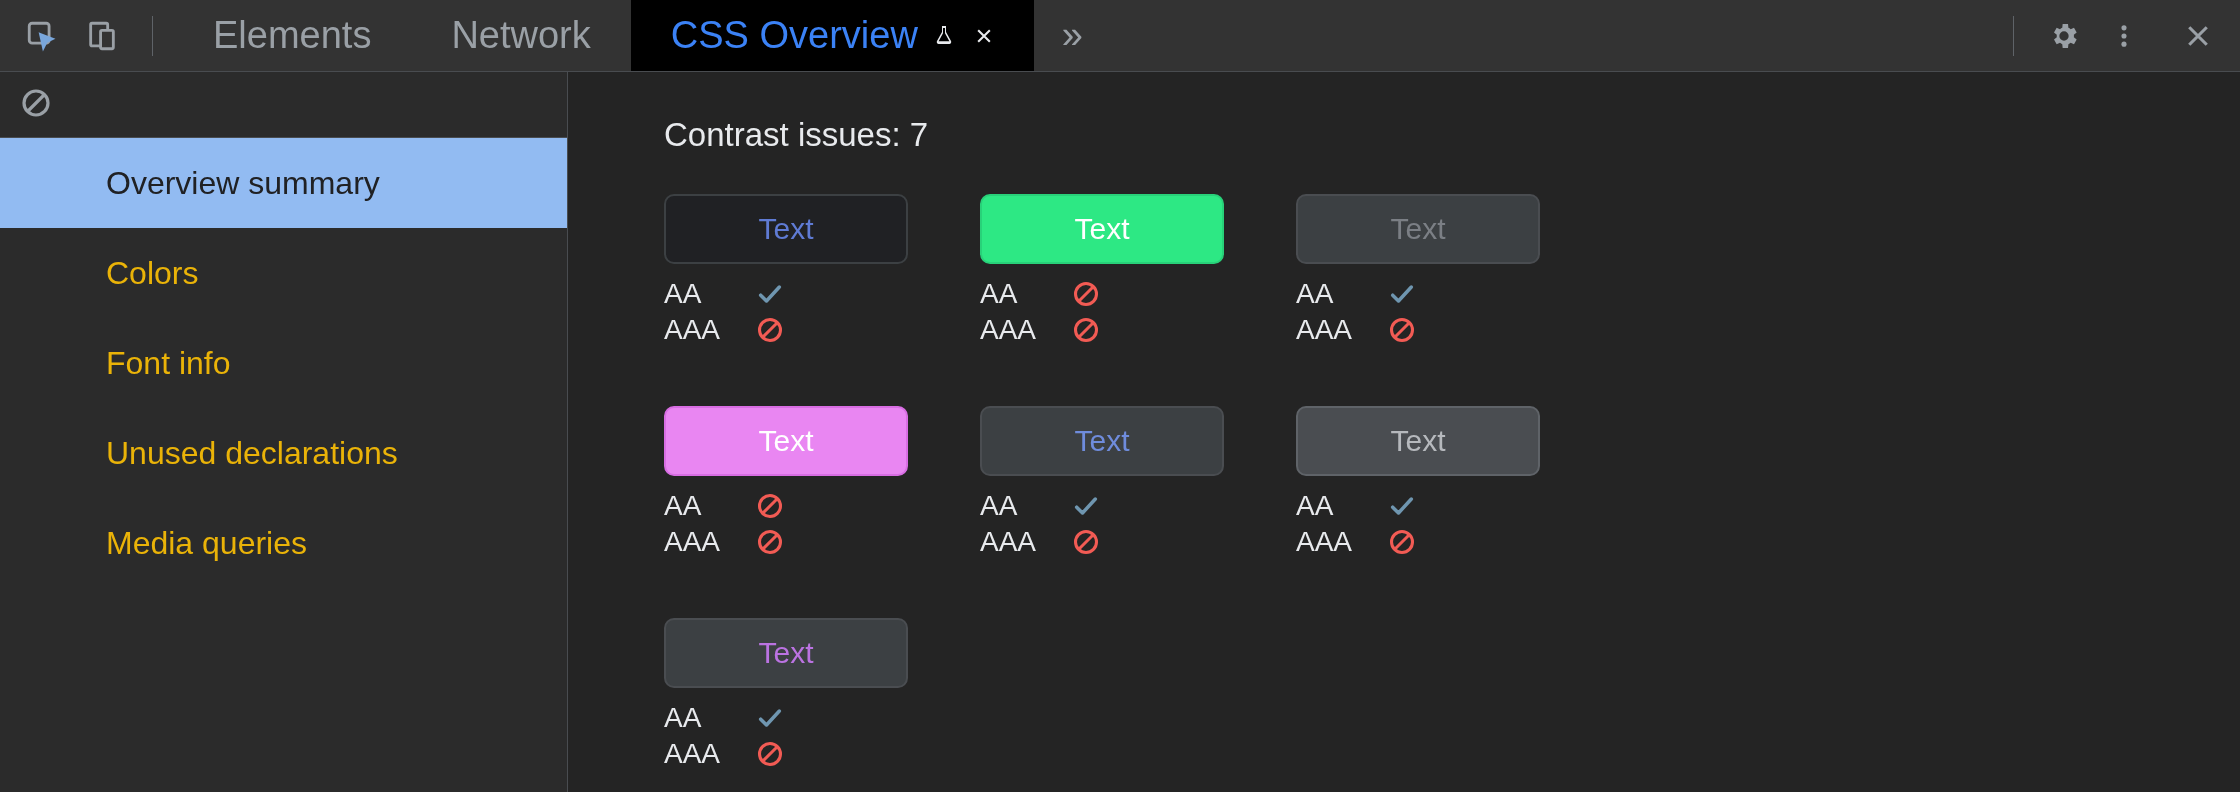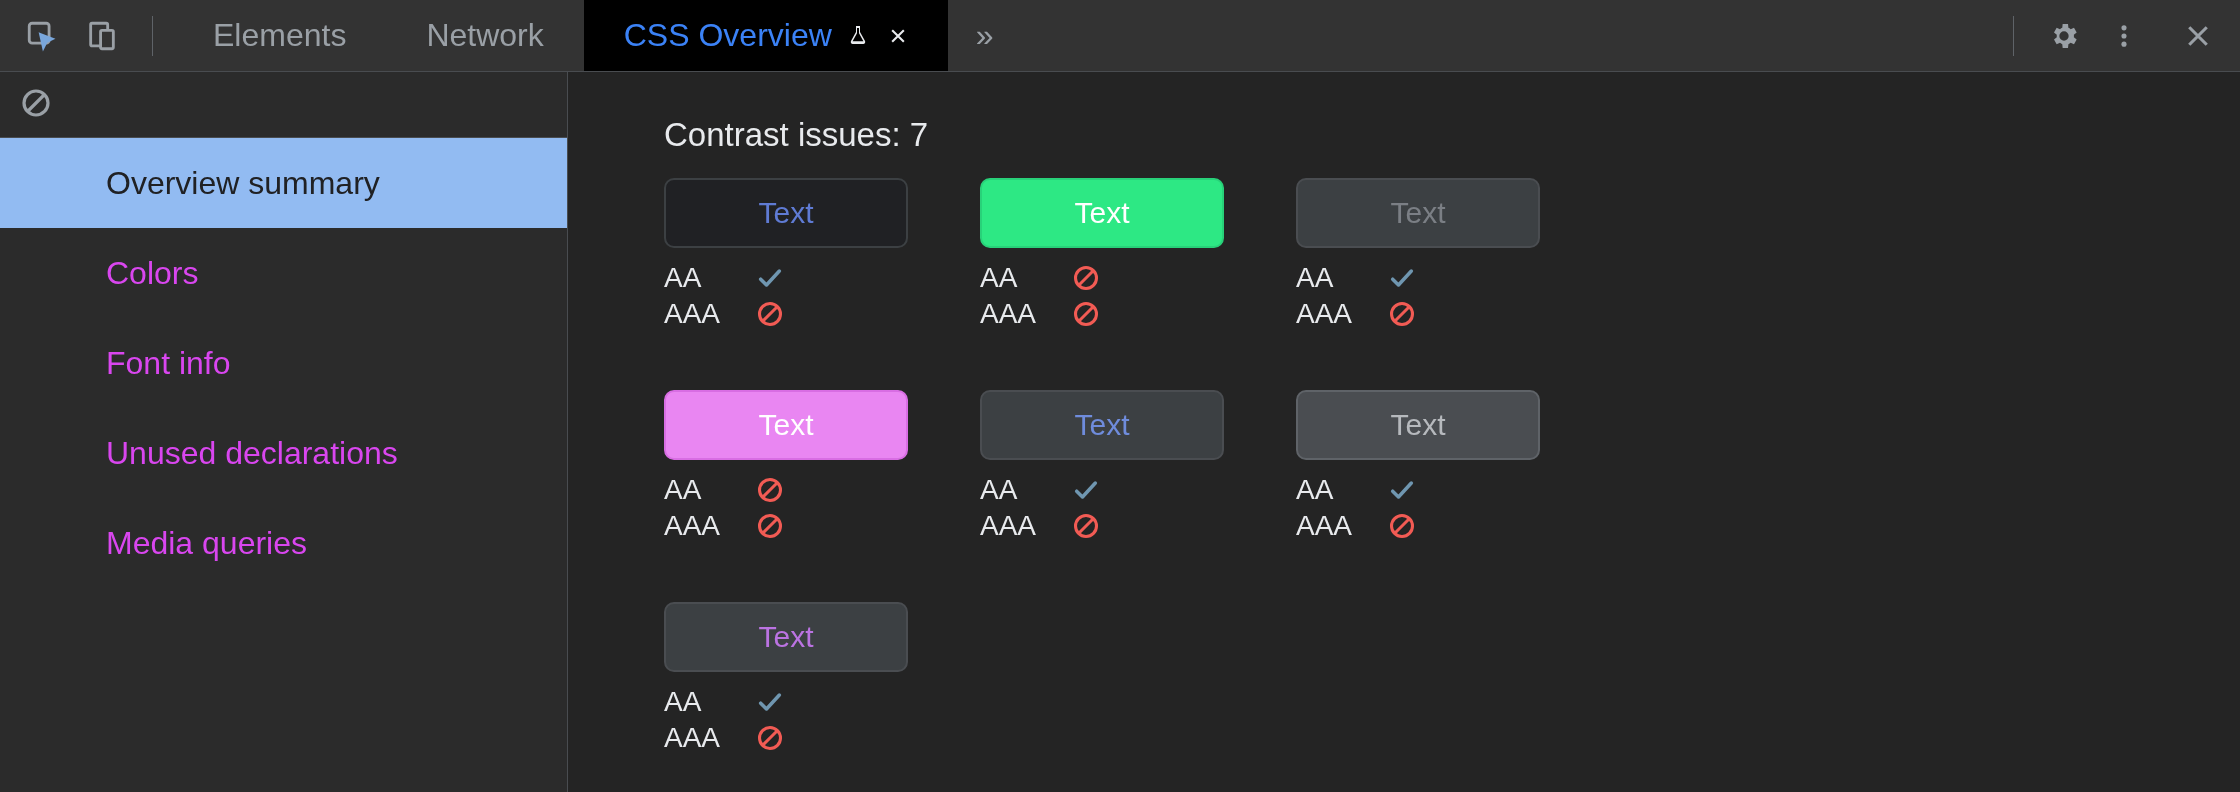--- a/index.html
+++ b/index.html
@@ -39,21 +39,21 @@
   }
   .tabs {
     display: flex;
     align-items: stretch;
     height: 100%;
   }
   .tab {
     display: flex;
     align-items: center;
     padding: 0 40px;
-    font-size: 32px;
+    font-size: 38px;
     color: #9aa0a6;
     cursor: pointer;
     position: relative;
     text-align: center;
   }
   .tab.active {
     background: #000000;
     color: #3b82f6;
   }
   .tab .flask {
@@ -93,38 +93,38 @@
     padding-left: 20px;
     border-bottom: 1px solid #494c50;
   }
   .sidebar-top svg { color: #9aa0a6; }
   .sidebar-item {
     height: 90px;
     display: flex;
     align-items: center;
     padding-left: 106px;
     font-size: 32px;
-    color: #d946ef;
+    color: #eab308;
     cursor: pointer;
   }
   .sidebar-item.selected {
     background: #92bbf2;
     color: #202124;
   }
 
   
   .main {
     flex: 1;
     background: #242424;
     padding: 44px 96px;
   }
   .section-title {
     font-size: 33px;
     color: #e8eaed;
-    margin-bottom: 24px;
+    margin-bottom: 40px;
   }
   .swatch-grid {
     display: flex;
     flex-wrap: wrap;
     gap: 60px 72px;
     max-width: 1000px;
   }
   .swatch-block {
     display: flex;
     flex-direction: column;

